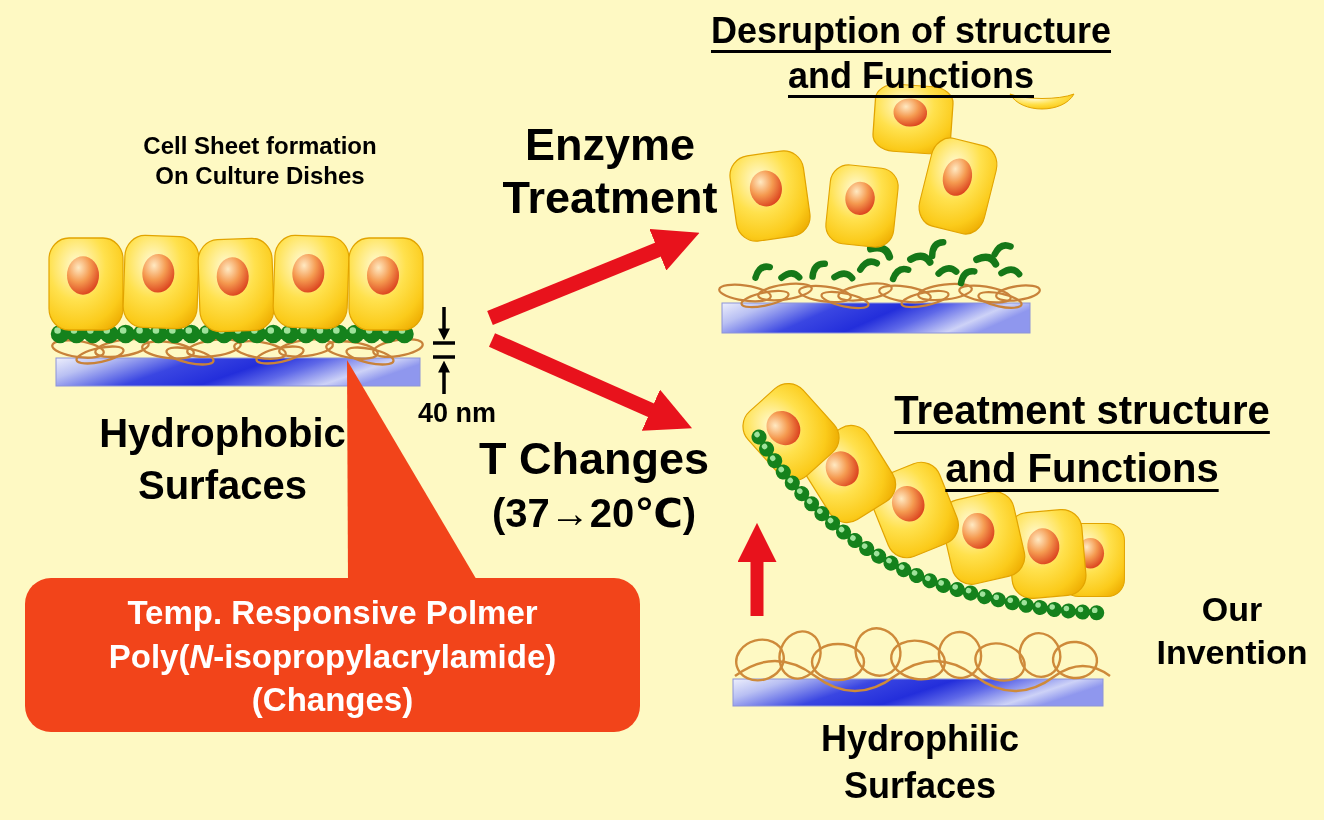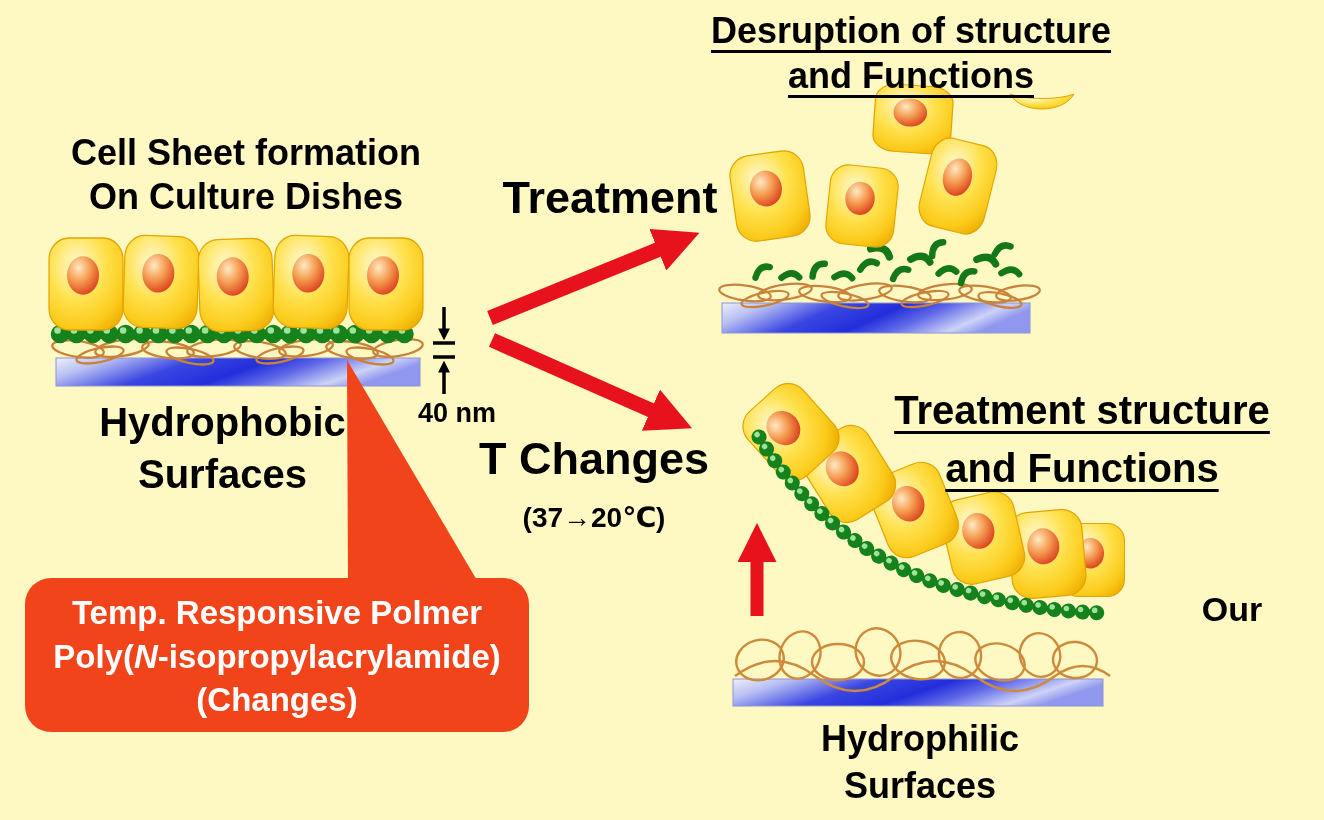--- a/index.html
+++ b/index.html
@@ -4,31 +4,31 @@
 <style>
   html,body{margin:0;padding:0;background:#ffffff;}
   #stage{
     position:relative;width:1324px;height:820px;background:#fef9c3;overflow:hidden;
     font-family:"Liberation Sans","DejaVu Sans",sans-serif;font-weight:bold;color:#000;padding-left:38px;
   }
   #art{position:absolute;left:0;top:0;z-index:1;}
   .lbl{position:absolute;z-index:2;text-align:center;line-height:1.2;}
   .u{text-decoration:underline;text-decoration-thickness:3px;text-underline-offset:7px;}
   .disruption{left:656px;top:8px;width:510px;font-size:36px;line-height:1.25;}
-  .cellsheet{left:46px;top:131px;width:400px;font-size:36px;line-height:1.23;}
+  .cellsheet{left:60px;top:131px;width:400px;font-size:24px;line-height:1.23;}
   .enzyme{left:460px;top:118px;width:300px;font-size:45px;line-height:1.18;}
-  .hydrophobic{left:40px;top:396px;width:365px;font-size:40px;line-height:1.3;}
+  .hydrophobic{left:40px;top:407px;width:365px;font-size:40px;line-height:1.3;}
   .nm{left:418px;top:398px;width:110px;font-size:27px;text-align:left;z-index:2;position:absolute;}
   .tchanges{left:434px;top:432px;width:320px;font-size:45px;line-height:1.18;}
-  .tchanges .paren{font-size:28px;}
+  .tchanges .paren{font-size:40px;}
   .maintain{left:832px;top:381px;width:500px;font-size:40px;line-height:1.45;}
   .ourinv{left:1122px;top:588px;width:220px;font-size:34px;line-height:1.27;}
   .hydrophilic{left:770px;top:716px;width:300px;font-size:36px;line-height:1.3;}
   .callout{
-    position:absolute;z-index:2;left:25px;top:578px;width:504px;height:154px;
+    position:absolute;z-index:2;left:25px;top:578px;width:615px;height:154px;
     background:#F2441A;border-radius:26px;color:#fff;text-align:center;
     font-size:33px;line-height:1.32;padding-top:13px;box-sizing:border-box;
   }
   .callout .it{font-style:italic;}
 </style>
 </head>
 <body>
 
 <div id="stage">
 
@@ -194,21 +194,21 @@
     <span class="u">Desruption of structure</span><br>
     <span class="u">and Functions</span>
   </div>
 
   <div class="lbl cellsheet">
     <span>Cell Sheet formation</span><br>
     <span>On Culture Dishes</span>
   </div>
 
   <div class="lbl enzyme">
-    <br>
+    <span>Enzyme</span><br>
     <span>Treatment</span>
   </div>
 
   <div class="lbl hydrophobic">
     <span>Hydrophobic</span><br>
     <span>Surfaces</span>
   </div>
 
   <div class="nm">40 nm</div>
 
@@ -217,20 +217,21 @@
     <span class="paren">(37→20℃)</span>
   </div>
 
   <div class="lbl maintain">
     <span class="u">Treatment structure</span><br>
     <span class="u">and Functions</span>
   </div>
 
   <div class="lbl ourinv">
     <span>Our</span><br>
+    <span>Invention</span>
   </div>
 
   <div class="lbl hydrophilic">
     <span>Hydrophilic</span><br>
     <span>Surfaces</span>
   </div>
 
   <div class="callout">
     <span>Temp. Responsive Polmer</span><br>
     <span>Poly(</span><span class="it">N</span><span>-isopropylacrylamide)</span><br>

